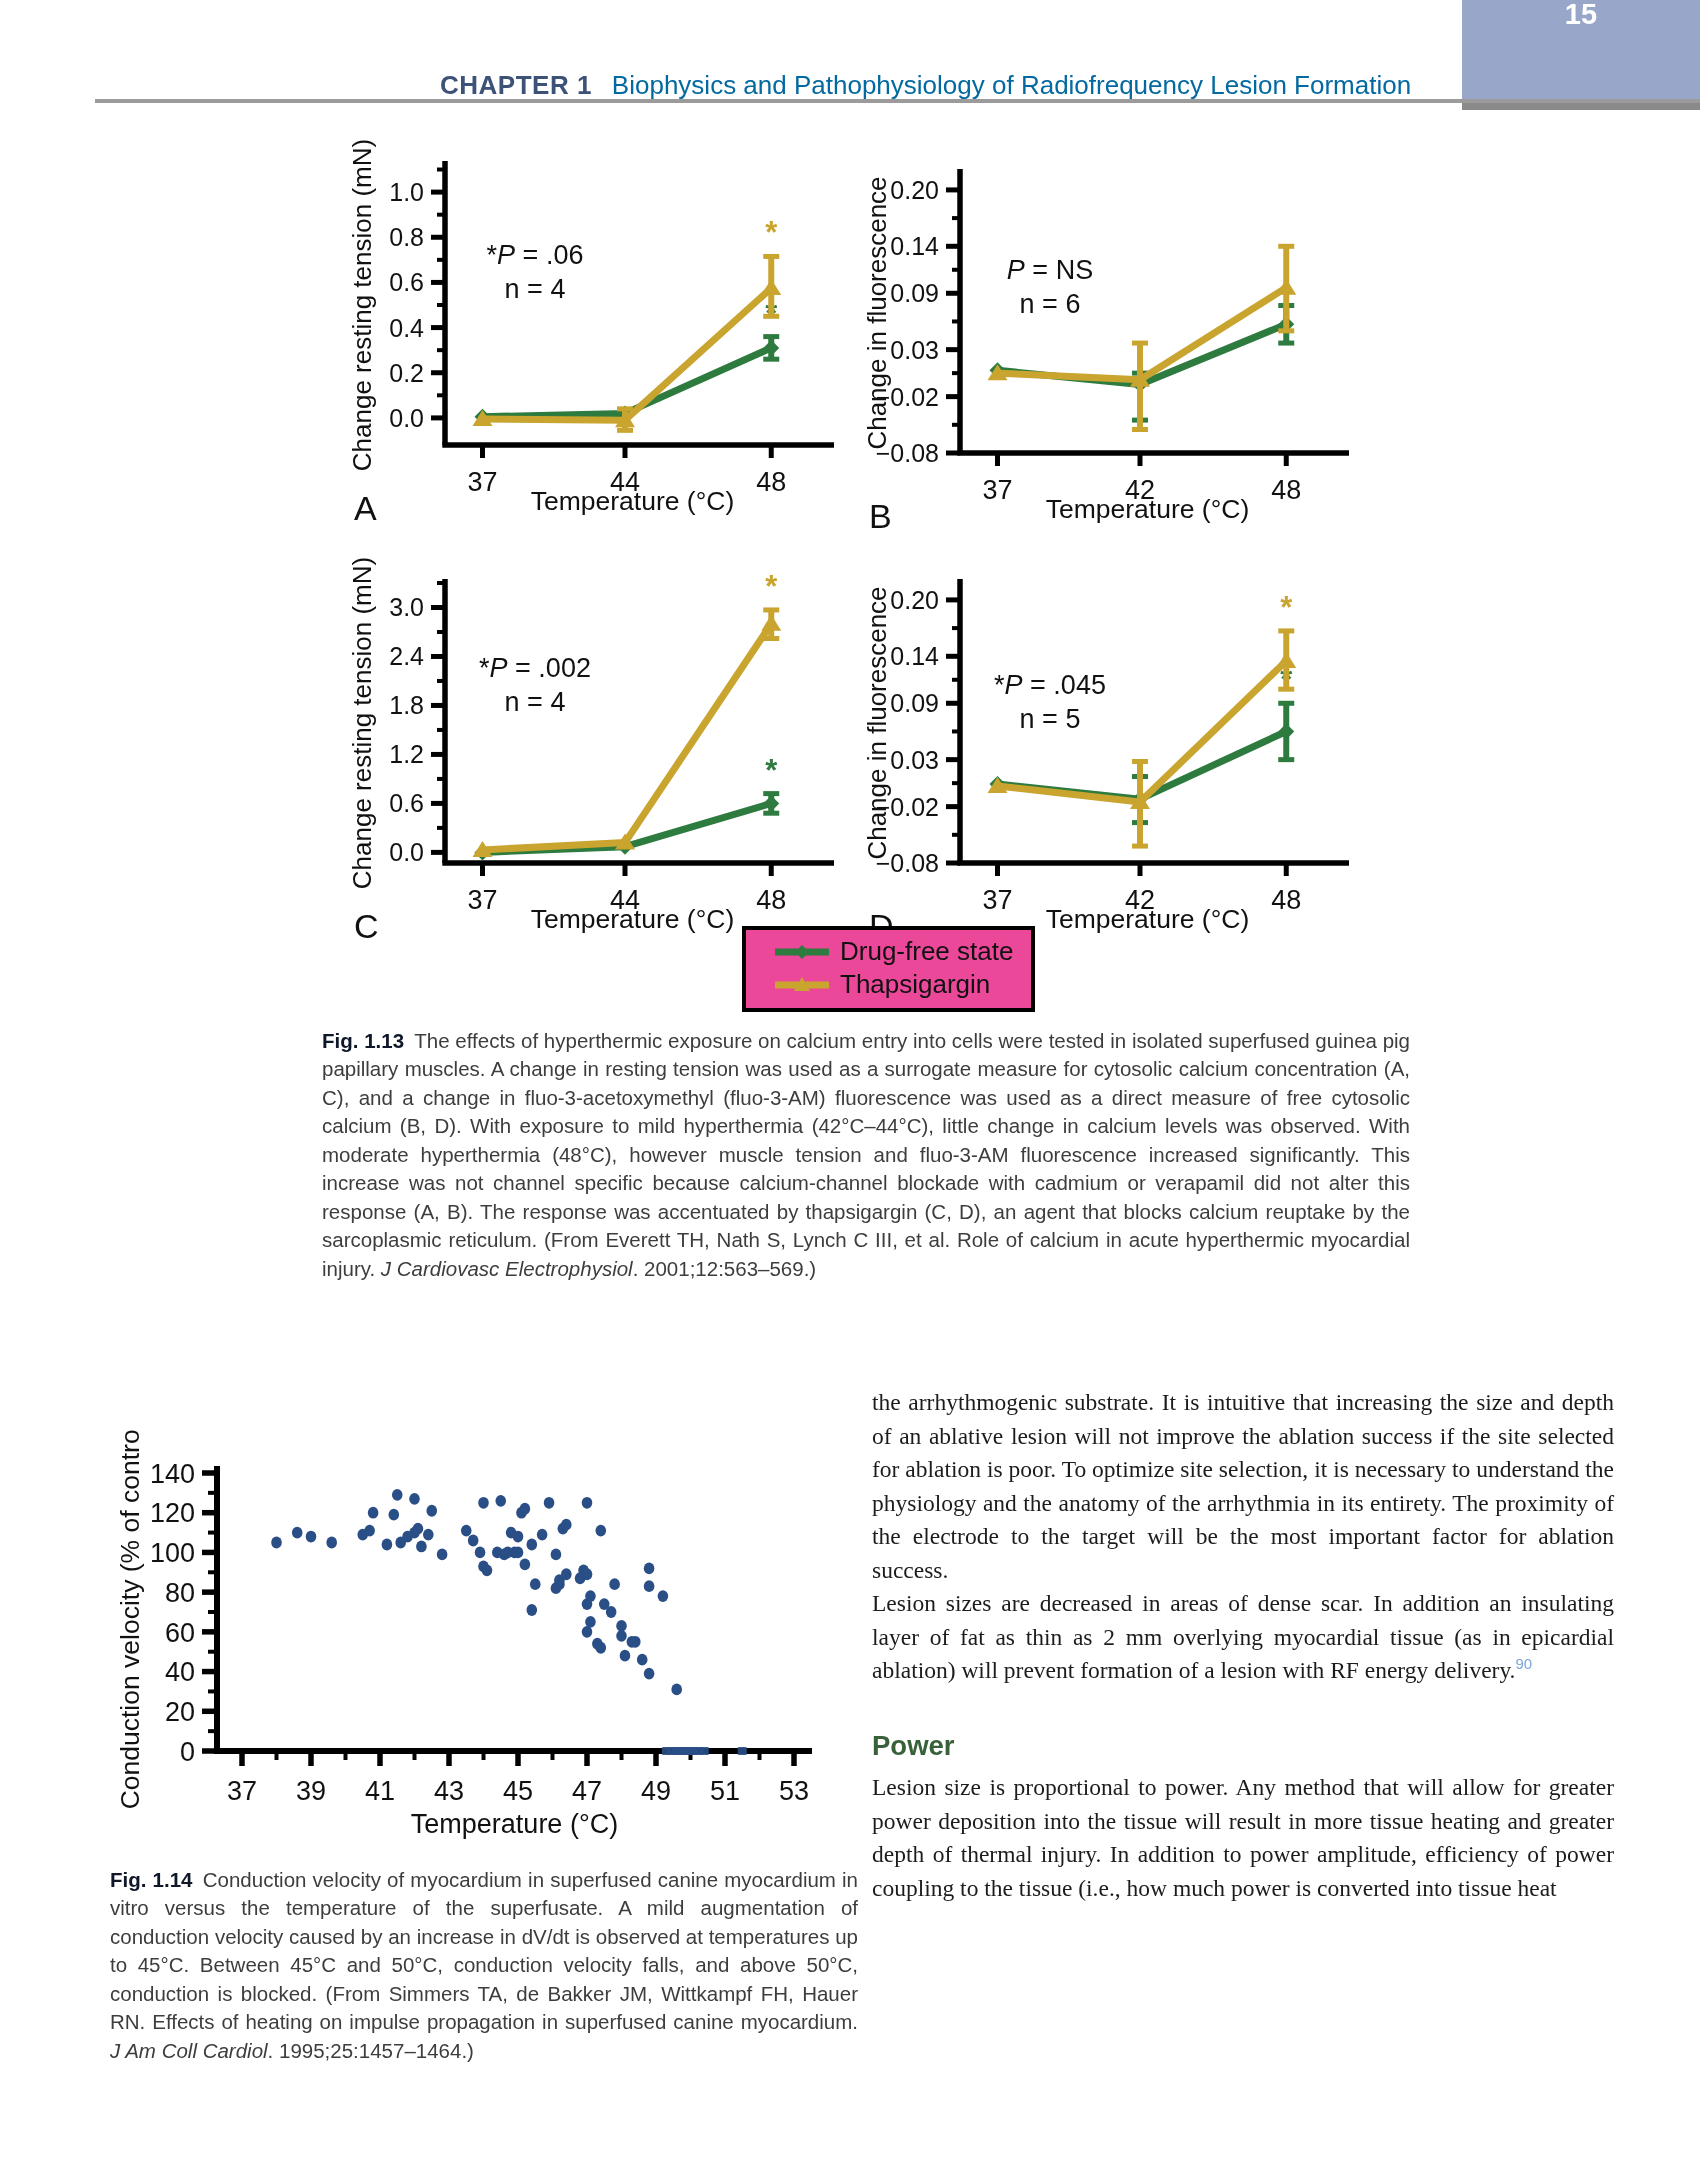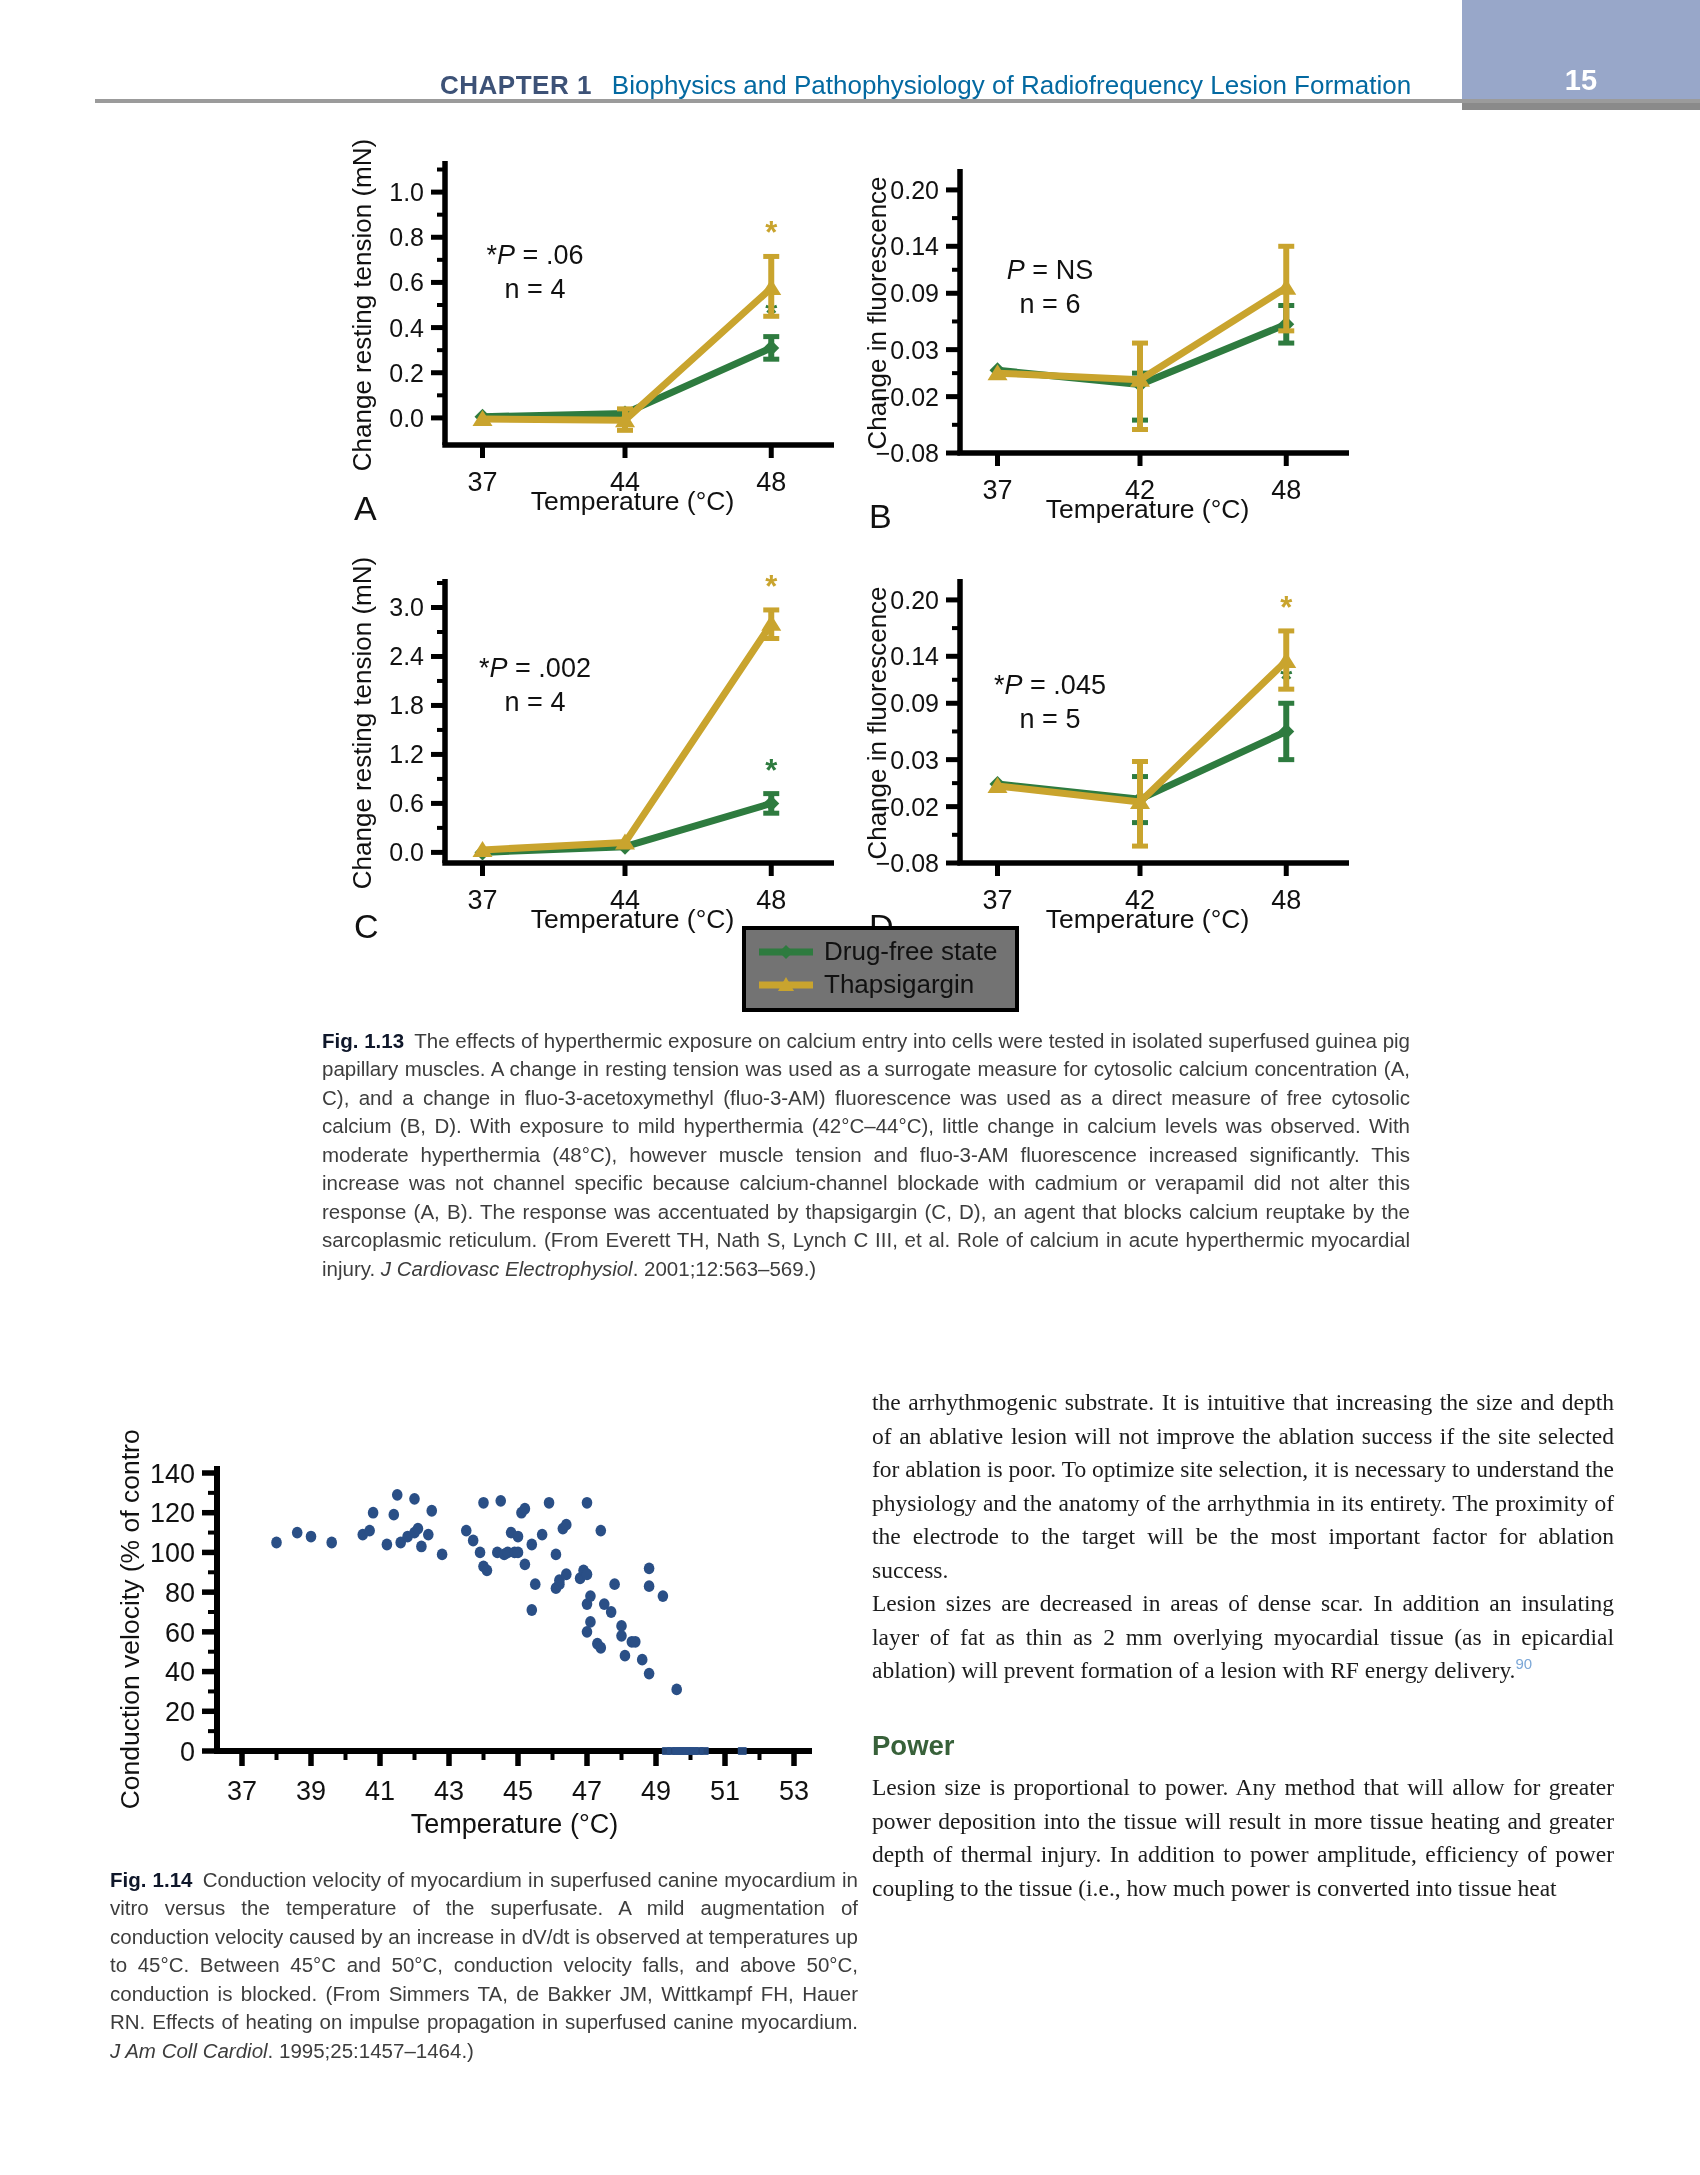--- a/index.html
+++ b/index.html
@@ -5,32 +5,32 @@
   html,body{margin:0;padding:0;background:#e8e8e8;}
   .page{position:relative;width:1700px;height:2175px;background:#ffffff;overflow:hidden;
         font-family:"Liberation Sans",sans-serif;}
   
   .hdr-row{position:absolute;left:440px;top:70px;display:flex;gap:20px;align-items:baseline;}
   .chapter-label{font-weight:bold;font-size:26px;color:#3d5277;letter-spacing:.5px;}
   .chapter-title{font-size:26px;color:#0369a1;}
   .hdr-rule{position:absolute;left:95px;top:99px;width:1605px;height:4px;background:#9b9b9b;}
   .hdr-rule2{position:absolute;left:1462px;top:103px;width:238px;height:7px;background:#8a8a8a;}
   .page-box{position:absolute;left:1462px;top:0;width:238px;height:103px;background:#98a7c9;
-            display:flex;align-items:flex-end;justify-content:center;}
+            display:flex;justify-content:center;}
   .page-num{color:#ffffff;font-weight:bold;font-size:29px;line-height:1;padding-bottom:8px;}
   
   .chart{position:absolute;width:500px;height:395px;}
   #chartA{left:350px;top:137px;text-align:right;}
   #chartB{left:865px;top:145px;}
   #chartC{left:350px;top:555px;}
   #chartD{left:865px;top:555px;}
   #chartScatter{position:absolute;left:112px;top:1428px;width:745px;height:415px;}
   
-  .legend{position:absolute;left:742px;top:926px;border:4px solid #000;background:#737373;
-          padding:6px 18px 8px 12px;display:flex;flex-direction:column;gap:2px;}
+  .legend{position:absolute;left:742px;top:926px;border:4px solid #000;background:#ec4899;
+          padding:6px 18px 8px 28px;display:flex;flex-direction:column;gap:2px;}
   .legend-item{display:flex;align-items:center;gap:10px;}
   .legend-item svg{display:block;}
   .legend-label{font-size:26px;color:#111;white-space:nowrap;}
   
   .caption{position:absolute;color:#3d3d3d;font-size:20.5px;line-height:28.5px;text-align:justify;}
   #cap13{left:322px;top:1006px;width:1088px;}
   #cap14{left:110px;top:1845px;width:748px;}
   .fig-label{font-weight:bold;color:#0f172a;}
   .jrnl{font-style:italic;}
   

